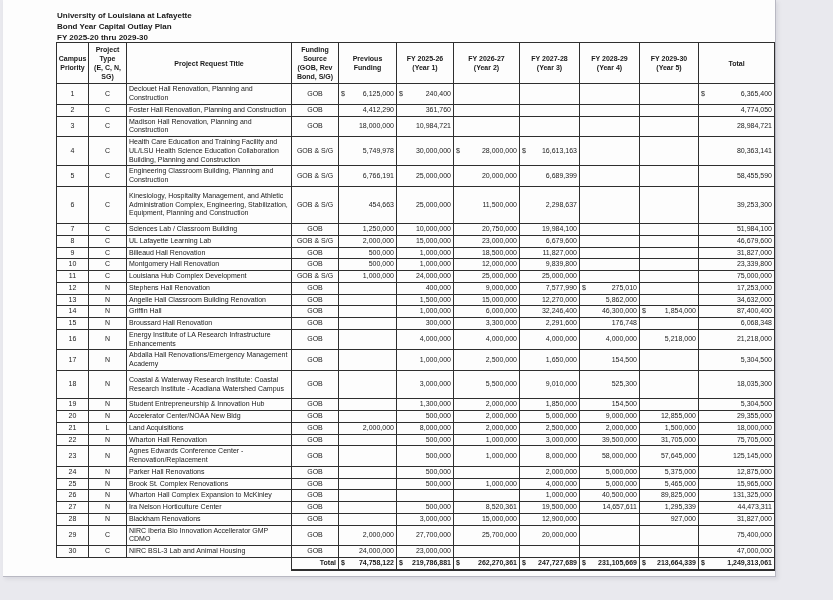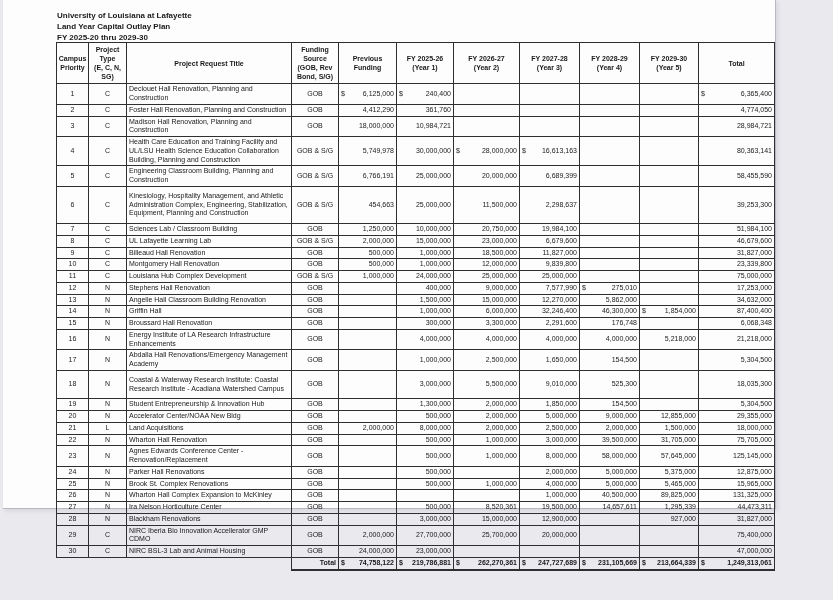--- a/index.html
+++ b/index.html
@@ -5,21 +5,21 @@
   * { box-sizing: border-box; }
   html, body { margin: 0; padding: 0; }
   body {
     width: 833px; height: 600px; overflow: hidden;
     background: #e9e9ee;
     font-family: "Liberation Sans", sans-serif;
     position: relative;
   }
   .page {
     position: absolute; left: 3px; top: 0;
-    width: 773px; height: 509px;
+    width: 773px; height: 577px;
     background: #fdfdfd;
     border-right: 1px solid #b8b8c2;
     border-bottom: 1px solid #b8b8c2;
     box-shadow: 2px 2px 4px rgba(80,80,100,0.12);
   }
   .doc-header {
     position: absolute; left: 54px; top: 11px;
     font-size: 8px; font-weight: bold; line-height: 1.35; color: #1a1a1a;
   }
   table.outlay {
@@ -51,21 +51,21 @@
   col.w6 { width: 66px; }  col.w7 { width: 60px; }  col.w8 { width: 60px; }
   col.w9 { width: 59px; }  col.w10 { width: 76px; }
 </style>
 </head>
 <body>
 
 <div class="page">
 
   <div class="doc-header">
     <div>University of Louisiana at Lafayette</div>
-    <div>Land Year Capital Outlay Plan</div>
+    <div>Bond Year Capital Outlay Plan</div>
     <div>FY 2025-20 thru 2029-30</div>
   </div>
 
   <table class="outlay">
     <colgroup>
       <col class="w0">
         <col class="w1">
         <col class="w2">
         <col class="w3">
         <col class="w4">

